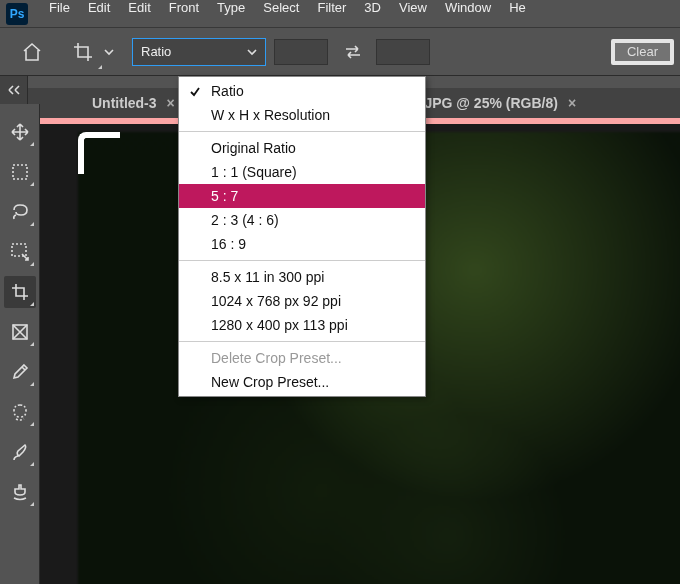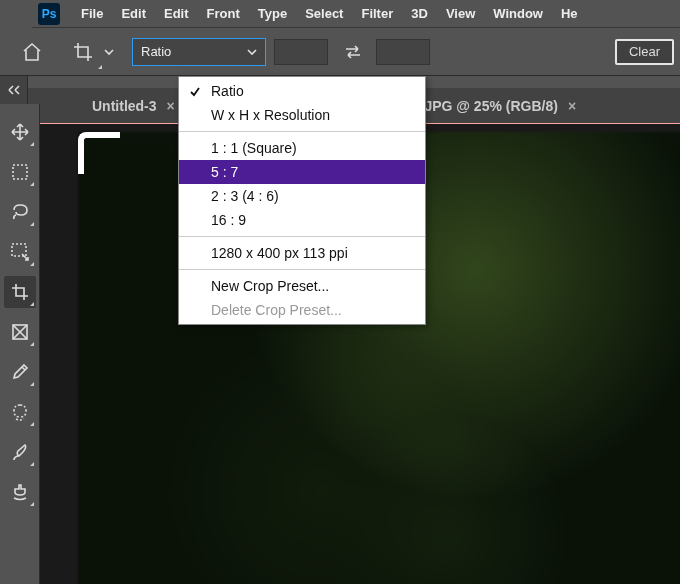--- a/index.html
+++ b/index.html
@@ -1,37 +1,37 @@
 <!DOCTYPE html>
 <html><head>
 <meta charset="utf-8">
 <style>
   * { box-sizing: border-box; margin: 0; padding: 0; font-family: "Segoe UI", Tahoma, sans-serif; }
   html, body { width: 680px; height: 584px; overflow: hidden; background: #535353; }
 
   
-  .menubar { height: 28px; background: #535353; display: flex; align-items: center; padding: 0 0 0 0; border-bottom: 1px solid #383838; color: #eee; font-size: 13px; margin-left: 32px; }
+  .menubar { height: 28px; background: #535353; display: flex; align-items: center; padding: 0 0 0 0; border-bottom: 1px solid #383838; color: #eee; font-size: 13px; }
   .ps-logo { width: 22px; height: 22px; margin: 0 12px 0 6px; background: #001e36; border-radius: 3px; display:flex; align-items:center; justify-content:center; color:#31a8ff; font-weight:700; font-size:12px; }
-  .menu-item { padding: 0 9px; height: 100%; display:flex; align-items:center; cursor:default;font-weight:bold; }
+  .menu-item { padding: 0 9px; height: 100%; display:flex; align-items:flex-start; cursor:default; }
 
   
   .optionsbar { height: 48px; background: #535353; border-bottom: 1px solid #2b2b2b; display:flex; align-items:center; padding-left: 14px; position: relative; z-index: 5; }
   .home-icon-btn { width: 36px; height: 32px; display:flex; align-items:center; justify-content:center; margin-right: 16px; }
   .crop-tool-opt { width: 34px; height: 32px; display:flex; align-items:center; justify-content:center; position:relative; }
   .tool-chevron { margin: 0 18px 0 4px; }
   .ratio-select { width: 134px; height: 28px; background:#444; border:1px solid #2f9cf4; display:flex; align-items:center; justify-content:space-between; padding:0 8px; color:#eee; font-size:13px; }
   .num-field { width: 54px; height: 26px; background:#444; border:1px solid #333; margin-left: 8px; }
   .swap-btn { width: 30px; height: 26px; margin-left: 10px; display:flex; align-items:center; justify-content:center; }
-  .clear-btn { margin-left: auto; margin-right: 6px; height: 26px; padding: 0 12px; background:#404040; border:2px solid #e5e5e5; color:#ddd; font-size:13px; display:flex; align-items:center; border-radius:2px; }
+  .clear-btn { margin-left: auto; margin-right: 6px; height: 26px; padding: 0 12px; background:#737373; border:4px solid #e5e5e5; color:#ddd; font-size:13px; display:flex; align-items:center; border-radius:2px; }
 
   
   .panel-strip { position:absolute; top:76px; left:0; width:28px; height:28px; background:#424242; border-right:1px solid #2b2b2b; display:flex; align-items:center; justify-content:center; }
   
   
-  .tabsbar { position:absolute; top:88px; left:28px; right:0; height:36px; background:#424242; display:flex; align-items:center; color:#ccc; font-size:14px; padding-left: 50px; border-bottom:1px solid #fca5a5; z-index:2; }
+  .tabsbar { position:absolute; top:88px; left:28px; right:0; height:36px; background:#424242; display:flex; align-items:center; color:#ccc; font-size:14px; padding-left: 50px; border-bottom:6px solid #fca5a5; z-index:2; }
   .tab { display:flex; align-items:center; height:100%; padding:0 14px; font-weight:600; }
   .tab .close { margin-left: 10px; color:#aaa; font-size:14px; }
 
   
   .toolbar { position:absolute; top:104px; left:0; width:40px; bottom:0; background:#535353; border-right:1px solid #2b2b2b; display:flex; flex-direction:column; align-items:center; padding-top:8px; z-index:3;}
   .tool { width:32px; height:32px; margin:4px 0; display:flex; align-items:center; justify-content:center; position:relative; border-radius:2px; }
   .tool.selected { background:#3a3a3a; }
   .tool .corner { position:absolute; right:2px; bottom:2px; width:0; height:0; border-left:4px solid transparent; border-bottom:4px solid #ccc; }
 
   
@@ -42,21 +42,21 @@
       radial-gradient(circle at 38% 78%, rgba(130,190,70,0.6), rgba(8,12,6,0.0) 30%),
       radial-gradient(circle at 58% 88%, rgba(150,210,90,0.7), rgba(8,12,6,0.0) 22%),
       linear-gradient(180deg,#0e1710,#0a120a);
     filter: blur(1px);
   }
   .crop-corner { position:absolute; top:8px; left:38px; width:42px; height:42px; border-top:6px solid #fff; border-left:6px solid #fff; border-top-left-radius:8px; }
 
   
   .dropdown { position:absolute; top:76px; left:178px; width:248px; background:#fff; border:1px solid #888; box-shadow: 2px 2px 6px rgba(0,0,0,.35); z-index:20; font-size:14px; color:#111; padding: 2px 0; }
   .dd-item { position:relative; height:24px; display:flex; align-items:center; padding:0 10px 0 32px; }
-  .dd-item.selected { background:#4c1d95; color:#fff; }
+  .dd-item.selected { background:#be185d; color:#fff; }
   .dd-item.disabled { color:#999; }
   .dd-check { position:absolute; left:10px; top:6px; }
   .dd-sep { height:1px; background:#ccc; margin:4px 0; }
 
   
   .ic { stroke:#ddd; stroke-width:1.6; fill:none; }
   .ic-dark { stroke:#111; stroke-width:1.8; fill:none; }
 </style>
 </head>
 <body>
@@ -234,37 +234,46 @@
         </svg>
     </span>
     <span>Ratio</span>
   </div>
   <div class="dd-item">
     <span>W x H x Resolution</span>
   </div>
   <div class="dd-sep"></div>
 
   <div class="dd-item">
+    <span>Original Ratio</span>
+  </div>
+  <div class="dd-item">
       <span>1 : 1 (Square)</span>
     </div>
   <div class="dd-item selected">
       <span>5 : 7</span>
     </div>
   <div class="dd-item">
       <span>2 : 3 (4 : 6)</span>
     </div>
   <div class="dd-item">
       <span>16 : 9</span>
     </div>
   <div class="dd-sep"></div>
 
   <div class="dd-item">
+      <span>8.5 x 11 in 300 ppi</span>
+    </div>
+  <div class="dd-item">
+      <span>1024 x 768 px 92 ppi</span>
+    </div>
+  <div class="dd-item">
       <span>1280 x 400 px 113 ppi</span>
     </div>
   <div class="dd-sep"></div>
 
-  <div class="dd-item">
-      <span>New Crop Preset...</span>
-    </div>
   <div class="dd-item disabled">
       <span>Delete Crop Preset...</span>
     </div>
+  <div class="dd-item">
+      <span>New Crop Preset...</span>
+    </div>
 </div>
 
 </body></html>

